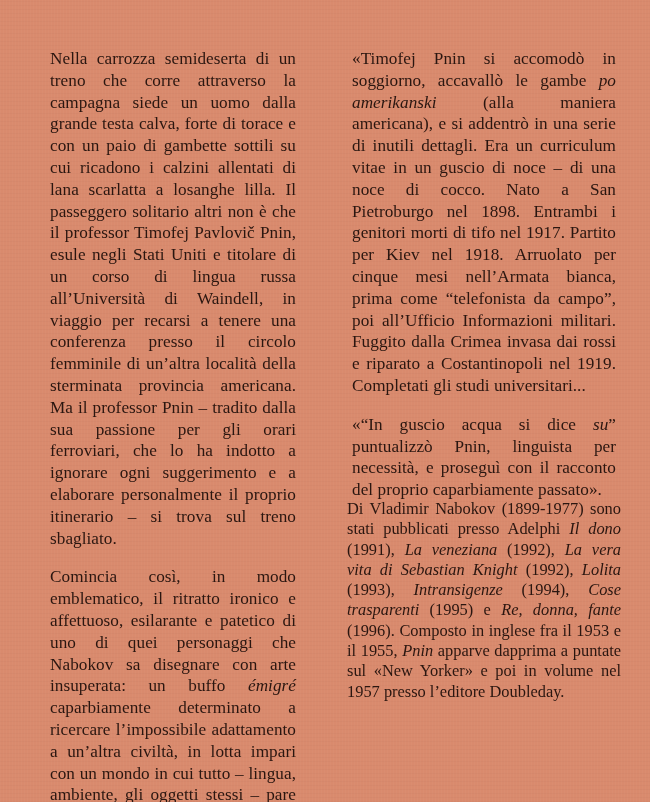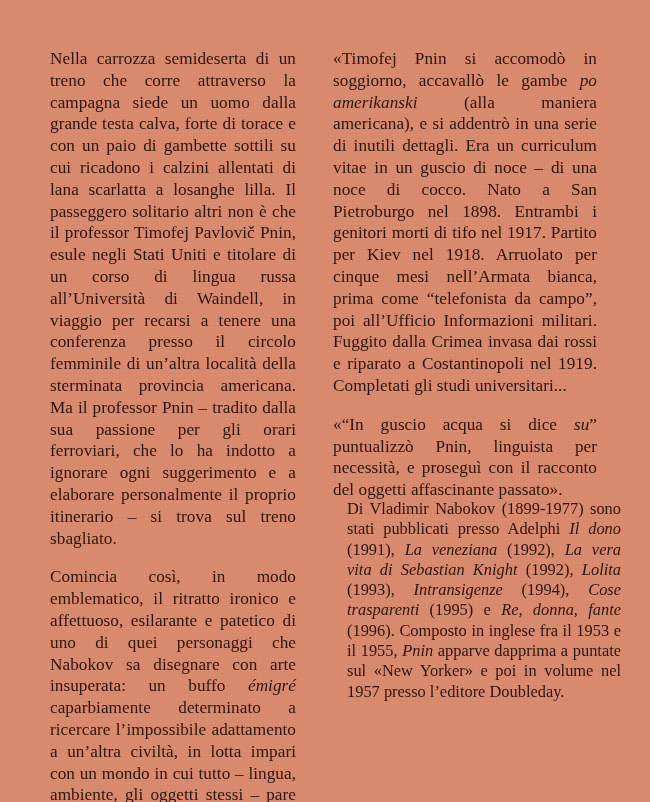--- a/index.html
+++ b/index.html
@@ -9,33 +9,33 @@
     background-image:
       repeating-linear-gradient(90deg, rgba(255,255,255,0.025) 0 1px, rgba(0,0,0,0) 1px 3px),
       repeating-linear-gradient(0deg, rgba(0,0,0,0.02) 0 1px, rgba(0,0,0,0) 1px 4px);
     font-family:"Liberation Serif","DejaVu Serif",serif;
     color:#2a1610;
     position:relative;
   }
   .col { position:absolute; text-align:justify; font-size:17.2px; line-height:21.8px; letter-spacing:0.05px; }
   .col p { margin:17px; text-indent:0; }
   #left { left:33px; top:31px; width:280px; }
-  #right { left:316px; top:31px; width:298px; }
+  #right { left:335px; top:31px; width:298px; }
   #bio { position:absolute; left:335px; top:487px; width:298px; text-align:justify; font-size:16.4px; line-height:20.3px; }
   #bio p { margin:12px; }
   i { font-style:italic; }
 </style>
 </head>
 <body>
 
 <div id="left" class="col">
   <p>Nella carrozza semideserta di un treno che corre attraverso la campagna siede un uomo dalla grande testa calva, forte di torace e con un paio di gambette sottili su cui ricadono i calzini allentati di lana scarlatta a losanghe lilla. Il passeggero solitario altri non è che il professor Timofej Pavlovič Pnin, esule negli Stati Uniti e titolare di un corso di lingua russa all’Università di Waindell, in viaggio per recarsi a tenere una conferenza presso il circolo femminile di un’altra località della sterminata provincia americana. Ma il professor Pnin – tradito dalla sua passione per gli orari ferroviari, che lo ha indotto a ignorare ogni suggerimento e a elaborare personalmente il proprio itinerario – si trova sul treno sbagliato.</p>
   <p><span>Comincia così, in modo emblematico, il ritratto ironico e affettuoso, esilarante e patetico di uno di quei personaggi che Nabokov sa disegnare con arte insuperata: un buffo </span><i>émigré</i><span> caparbiamente determinato a ricercare l’impossibile adattamento a un’altra civiltà, in lotta impari con un mondo in cui tutto – lingua, ambiente, gli oggetti stessi – pare rivoltargli si contro. Perde tutte le sue battaglie, Pnin: con l’ex moglie Liza, ormai inesorabilmente «americana»; con il figlio Victor, nel cui personalissimo e un po’ lunare universo non riesce a far breccia; con le beghe e mene e manovre accademiche del campus, dalle quali uscirà sopraffatto; persino con la piccola comunità dei suoi compatrioti, chiusa nelle proprie diatribe meschine e nel disperato tentativo di reiterare un passato irripetibile. Anche Pnin si rifugia talvolta, oniricamente, in quel passato: e sono pagine mirabili, affidate a una gamma di intonazioni che trascorre dalla pura comicità alla malinconia.</span></p>
 </div>
 
 <div id="right" class="col">
   <p><span>«Timofej Pnin si accomodò in soggiorno, accavallò le gambe </span><i>po amerikanski</i><span> (alla maniera americana), e si addentrò in una serie di inutili dettagli. Era un curriculum vitae in un guscio di noce – di una noce di cocco. Nato a San Pietroburgo nel 1898. Entrambi i genitori morti di tifo nel 1917. Partito per Kiev nel 1918. Arruolato per cinque mesi nell’Armata bianca, prima come “telefonista da campo”, poi all’Ufficio Informazioni militari. Fuggito dalla Crimea invasa dai rossi e riparato a Costantinopoli nel 1919. Completati gli studi universitari...</span></p>
-  <p><span>«“In guscio acqua si dice </span><i>su</i><span>” puntualizzò Pnin, linguista per necessità, e proseguì con il racconto del oggetti affascinante passato».</span></p>
+  <p><span>«“In guscio acqua si dice </span><i>su</i><span>” puntualizzò Pnin, linguista per necessità, e proseguì con il racconto del proprio caparbiamente passato».</span></p>
 </div>
 
 <div id="bio">
   <p><span>Di Vladimir Nabokov (1899-1977) sono stati pubblicati presso Adelphi </span><i>Il dono</i><span> (1991), </span><i>La veneziana</i><span> (1992), </span><i>La vera vita di Sebastian Knight</i><span> (1992), </span><i>Lolita</i><span> (1993), </span><i>Intransigenze</i><span> (1994), </span><i>Cose trasparenti</i><span> (1995) e </span><i>Re, donna, fante</i><span> (1996). Composto in inglese fra il 1953 e il 1955, </span><i>Pnin</i><span> apparve dapprima a puntate sul «New Yorker» e poi in volume nel 1957 presso l’editore Doubleday.</span></p>
 </div>
 
 </body></html>

